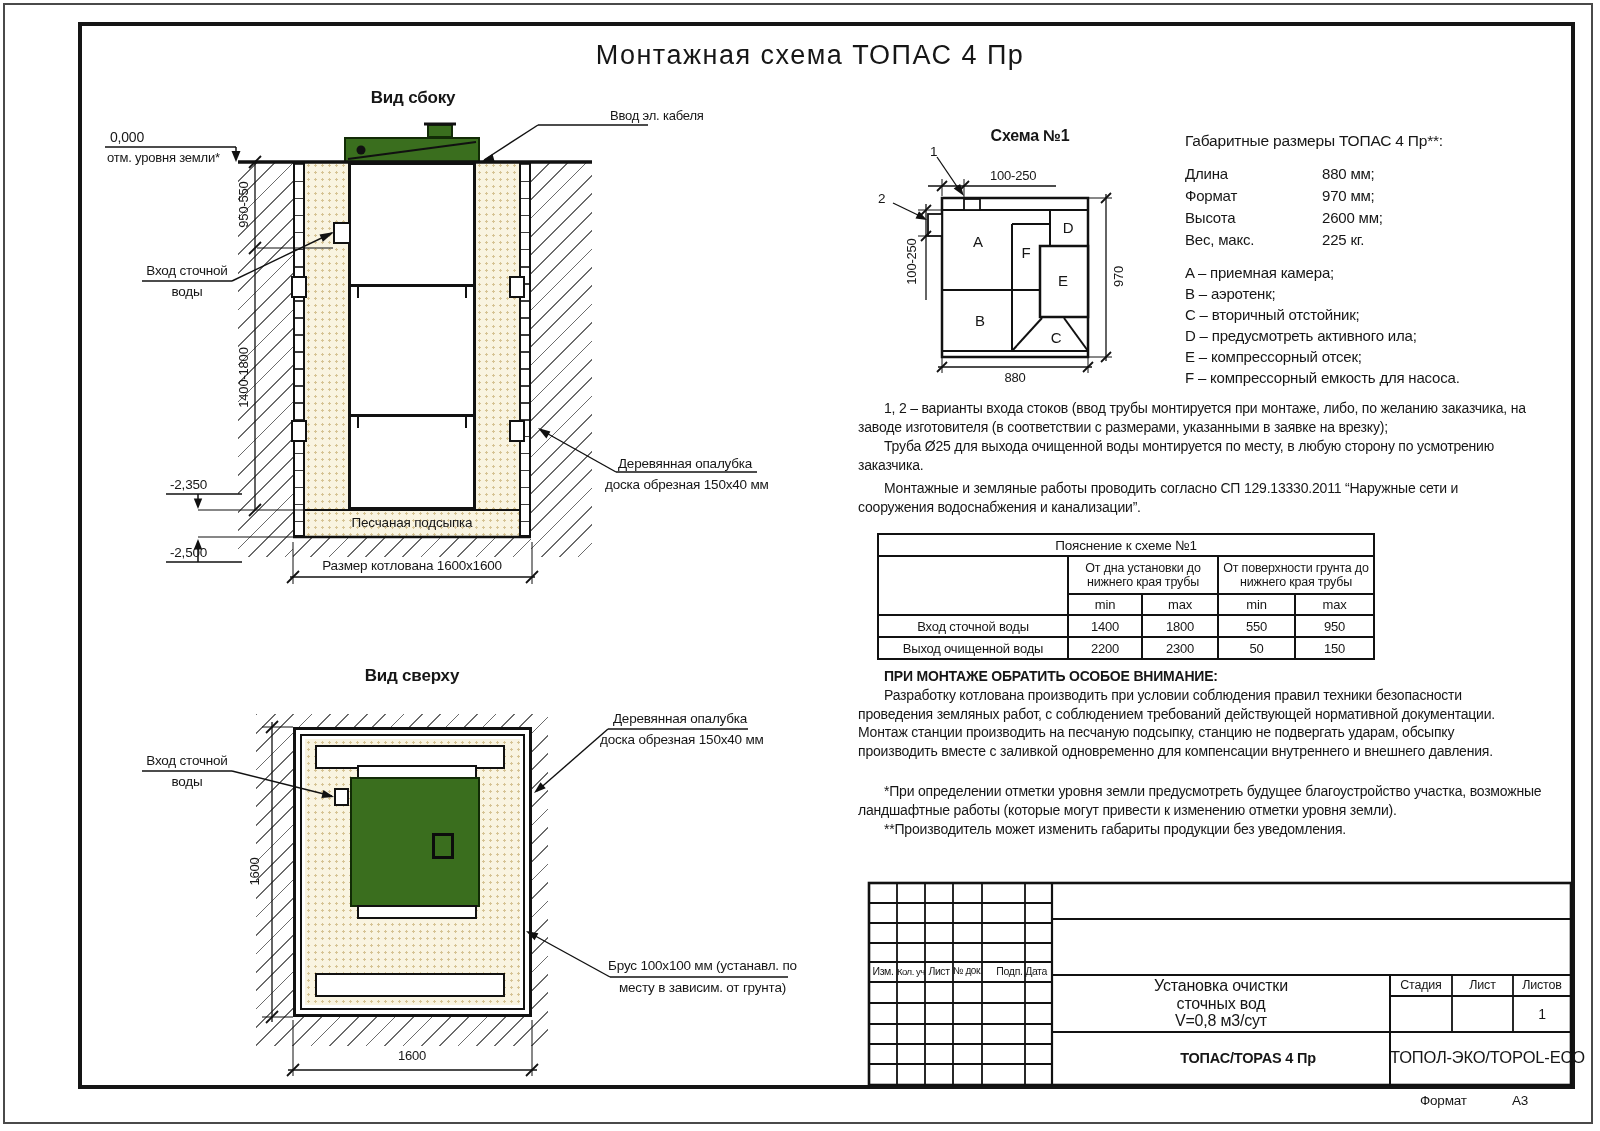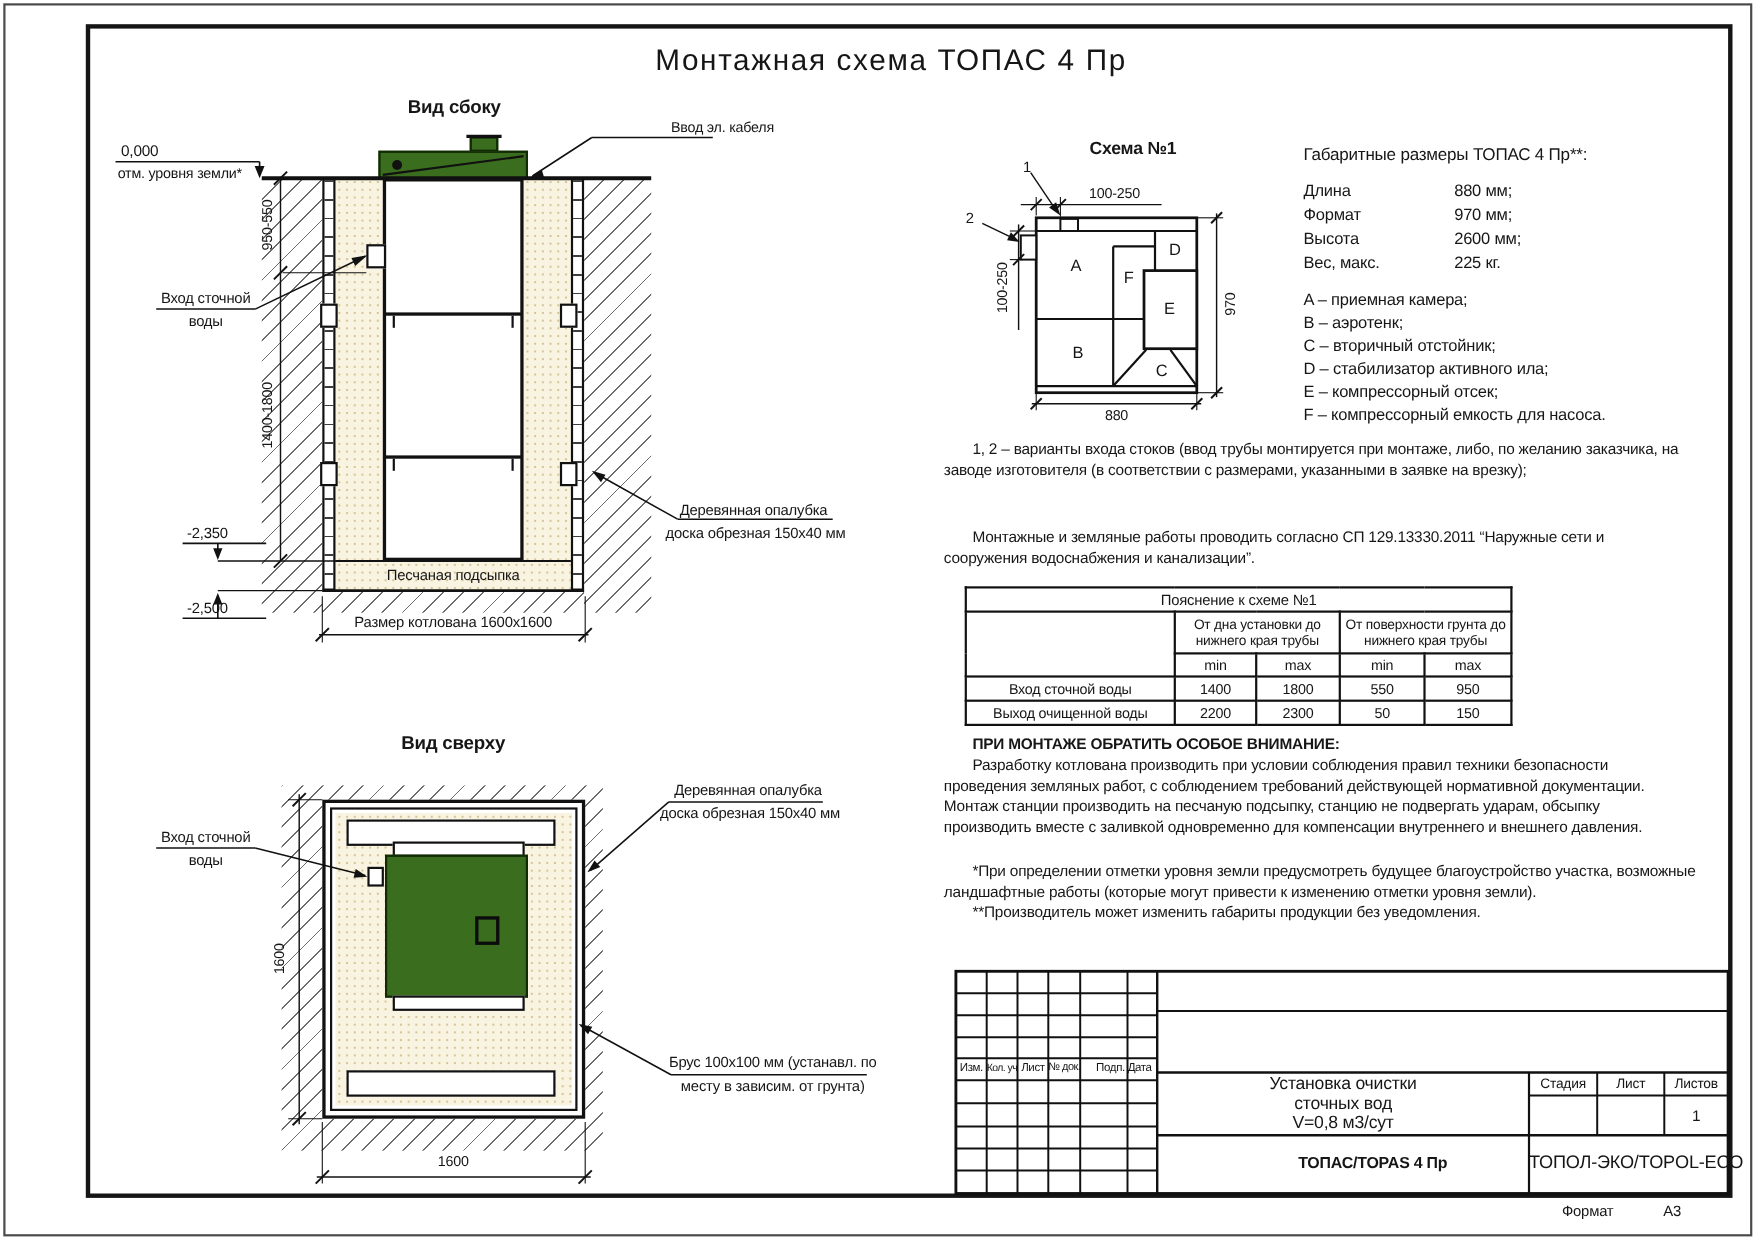--- a/index.html
+++ b/index.html
@@ -235,25 +235,26 @@
   <div class="t" style="left:1322px;top:165px;font-size:15px;">880 мм;</div>
   <div class="t" style="left:1185px;top:187px;font-size:15px;">Формат</div>
   <div class="t" style="left:1322px;top:187px;font-size:15px;">970 мм;</div>
   <div class="t" style="left:1185px;top:209px;font-size:15px;">Высота</div>
   <div class="t" style="left:1322px;top:209px;font-size:15px;">2600 мм;</div>
   <div class="t" style="left:1185px;top:231px;font-size:15px;">Вес, макс.</div>
   <div class="t" style="left:1322px;top:231px;font-size:15px;">225 кг.</div>
   <div class="t" style="left:1185px;top:264px;font-size:15px;">A – приемная камера;</div>
   <div class="t" style="left:1185px;top:285px;font-size:15px;">B – аэротенк;</div>
   <div class="t" style="left:1185px;top:306px;font-size:15px;">C – вторичный отстойник;</div>
-  <div class="t" style="left:1185px;top:327px;font-size:15px;">D – стабилизатор активного ила;</div>
+  <div class="t" style="left:1185px;top:327px;font-size:15px;">D – предусмотреть активного ила;</div>
   <div class="t" style="left:1185px;top:348px;font-size:15px;">E – компрессорный отсек;</div>
   <div class="t" style="left:1185px;top:369px;font-size:15px;">F – компрессорный емкость для насоса.</div>
 
   <div class="abs" style="left:858px;top:399px;width:678px;font-size:14px;line-height:18.5px;text-indent:26px;letter-spacing:-0.2px;">1, 2 – варианты входа стоков (ввод трубы монтируется при монтаже, либо, по желанию заказчика, на заводе изготовителя (в соответствии с размерами, указанными в заявке на врезку);</div>
+  <div class="abs" style="left:858px;top:437px;width:678px;font-size:14px;line-height:18.5px;text-indent:26px;letter-spacing:-0.2px;">Труба Ø25 для выхода очищенной воды монтируется по месту, в любую сторону по усмотрению заказчика.</div>
   <div class="abs" style="left:858px;top:479px;width:678px;font-size:14px;line-height:18.5px;text-indent:26px;letter-spacing:-0.2px;">Монтажные и земляные работы проводить согласно СП 129.13330.2011 “Наружные сети и сооружения водоснабжения и канализации”.</div>
 
   <table class="exp">
     <colgroup>
         <col style="width:190px">
         <col style="width:74px">
         <col style="width:76px">
         <col style="width:77px">
         <col style="width:79px">
       </colgroup>

